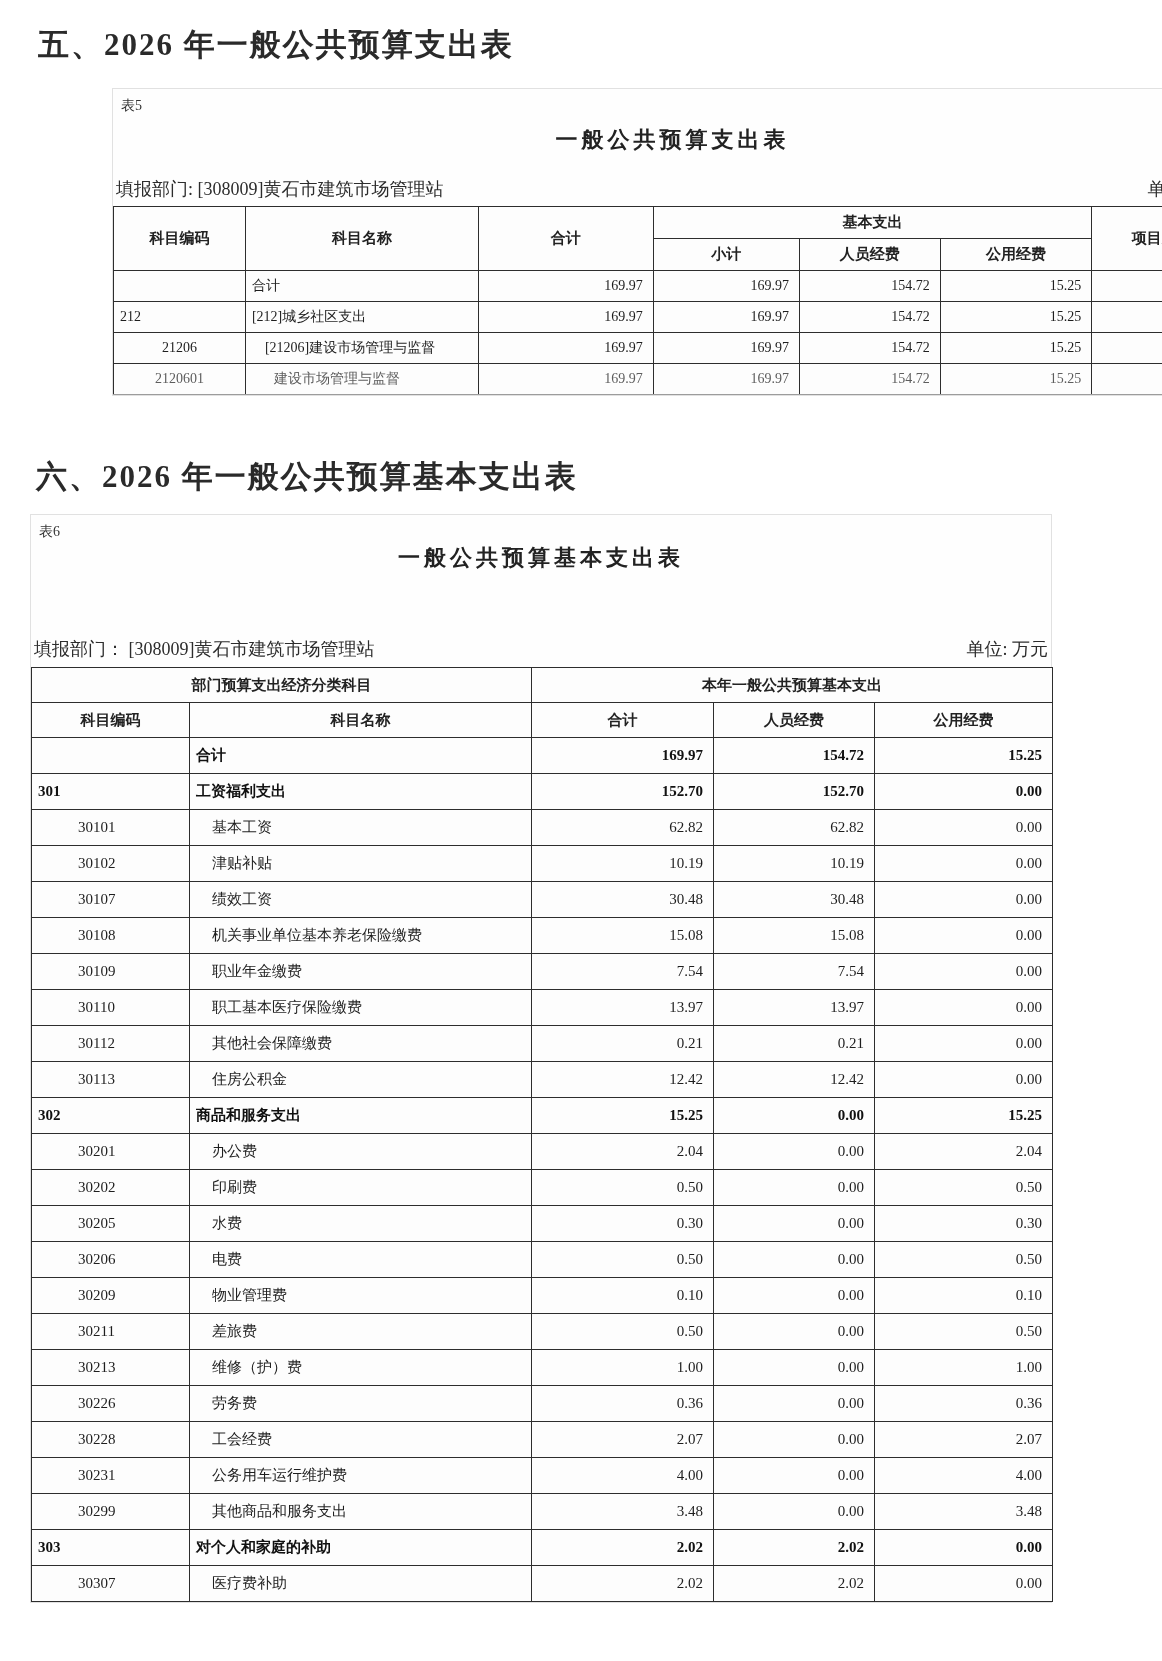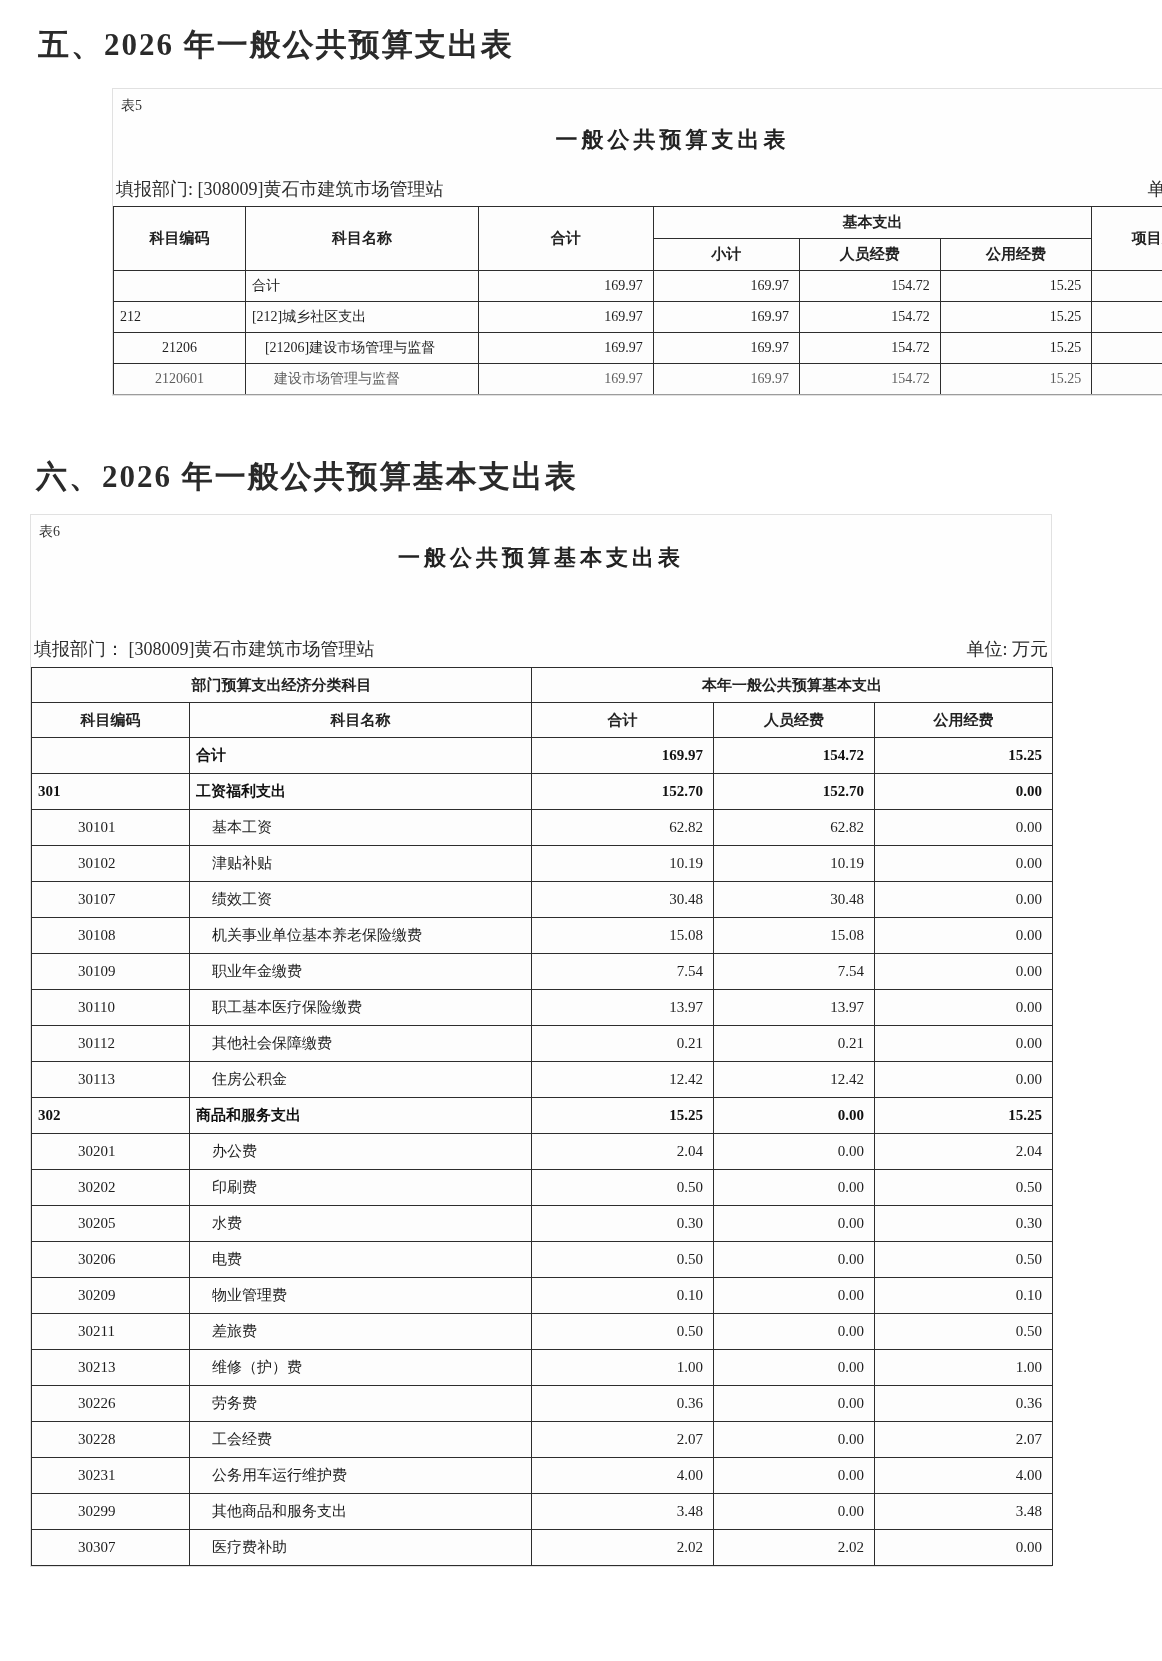--- a/index.html
+++ b/index.html
@@ -322,20 +322,27 @@
           <td class="num">0.00</td>
           <td class="num">4.00</td>
         </tr>
         <tr>
           <td class="code lvl1">30299</td>
           <td class="name nlvl1">其他商品和服务支出</td>
           <td class="num">3.48</td>
           <td class="num">0.00</td>
           <td class="num">3.48</td>
         </tr>
+        <tr class="bold">
+          <td class="code lvl0">303</td>
+          <td class="name nlvl0">对个人和家庭的补助</td>
+          <td class="num">2.02</td>
+          <td class="num">2.02</td>
+          <td class="num">0.00</td>
+        </tr>
         <tr>
           <td class="code lvl1">30307</td>
           <td class="name nlvl1">医疗费补助</td>
           <td class="num">2.02</td>
           <td class="num">2.02</td>
           <td class="num">0.00</td>
         </tr>
       </tbody>
   </table>
 </div>

